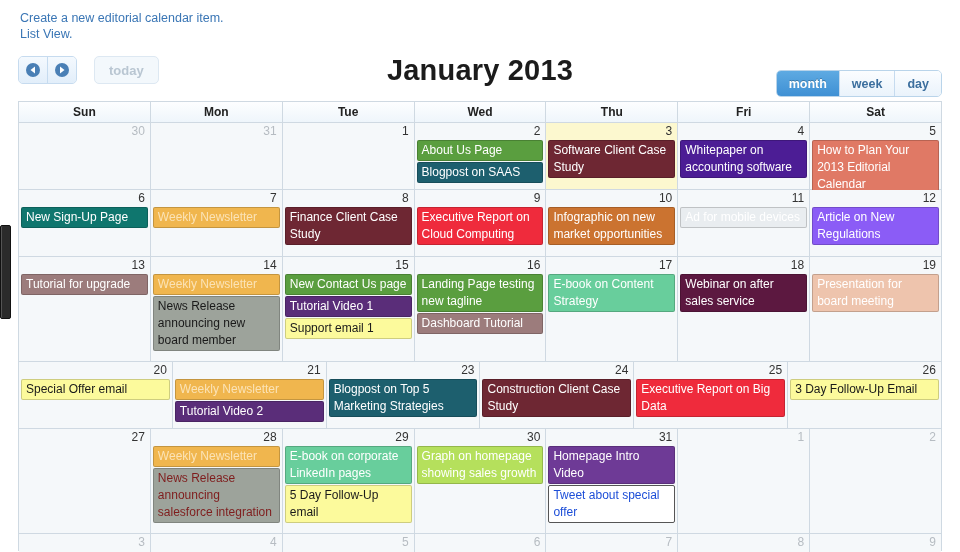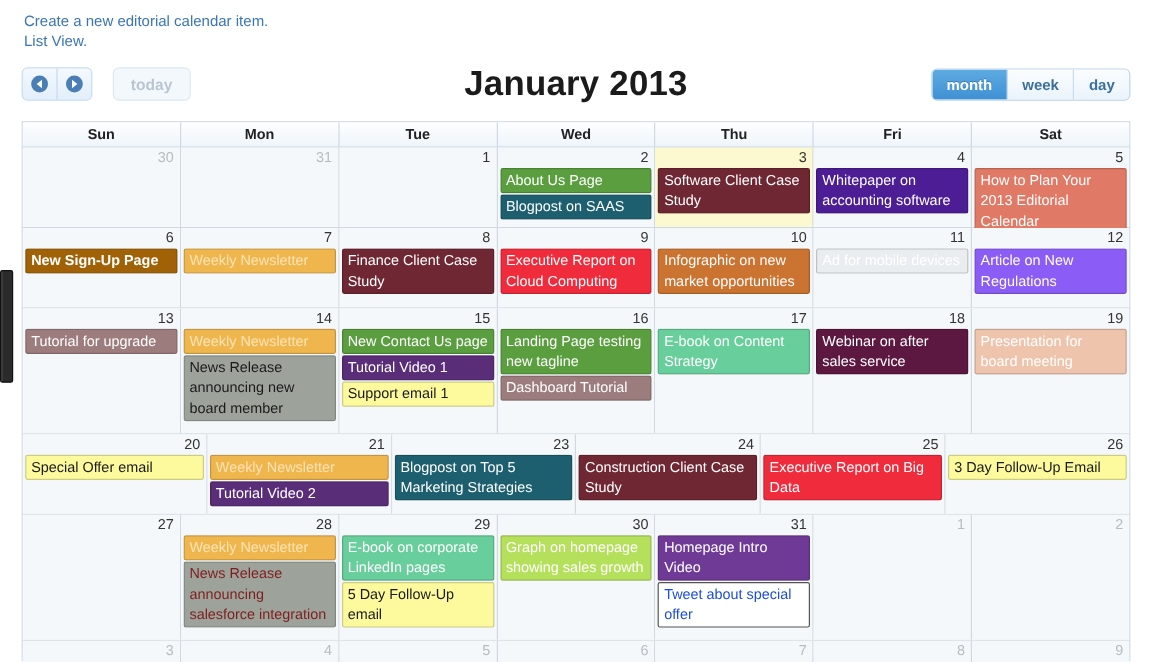--- a/index.html
+++ b/index.html
@@ -41,21 +41,21 @@
     background: #f3f8fc; color: #b9c6d2; font-size: 13px; font-weight: bold;
     cursor: pointer;
   }
 
   .title {
     position: absolute; left: 0; right: 0; top: 0; text-align: center;
     font-size: 29px; font-weight: bold; color: #1b1b1b; letter-spacing: .2px;
   }
 
   .viewgroup {
-    position: absolute; right: 0; top: 3px;
+    position: absolute; right: 0; top: 16px;
     display: flex; border: 1px solid #b9d4ea; border-radius: 5px; overflow: hidden; align-items: flex-end;
   }
   .viewbtn {
     padding: 0 12px; height: 25px; display: flex; align-items: center;
     font-size: 12.5px; font-weight: bold; color: #3c6f9e;
     background: linear-gradient(#fbfdff, #eaf3fb); cursor: pointer;
   }
   .viewbtn + .viewbtn { border-left: 1px solid #c6dbef; }
   .viewbtn.active {
     background: linear-gradient(#5eaae2, #3f90d4);
@@ -174,21 +174,21 @@
             <div class="evt" style="background: #4c1d95; color: rgb(255, 255, 255);">Whitepaper on accounting software</div>
           </div>
           <div class="day">
             <div class="daynum">5</div>
             <div class="evt" style="background: rgb(224, 121, 101); color: rgb(255, 255, 255);">How to Plan Your 2013 Editorial Calendar</div>
           </div>
         </div>
         <div class="week w1">
           <div class="day">
             <div class="daynum">6</div>
-            <div class="evt" style="background: #a16207; color: rgb(255, 255, 255); font-weight: bold;">New Sign-Up Page</div>
+            <div class="evt" style="background: #0f766e; color: rgb(255, 255, 255);">New Sign-Up Page</div>
           </div>
           <div class="day">
             <div class="daynum">7</div>
             <div class="evt" style="background: rgb(240, 182, 78); color: rgb(251, 227, 182);">Weekly Newsletter</div>
           </div>
           <div class="day">
             <div class="daynum">8</div>
             <div class="evt" style="background: rgb(110, 39, 51); color: rgb(255, 255, 255);">Finance Client Case Study</div>
           </div>
           <div class="day">

